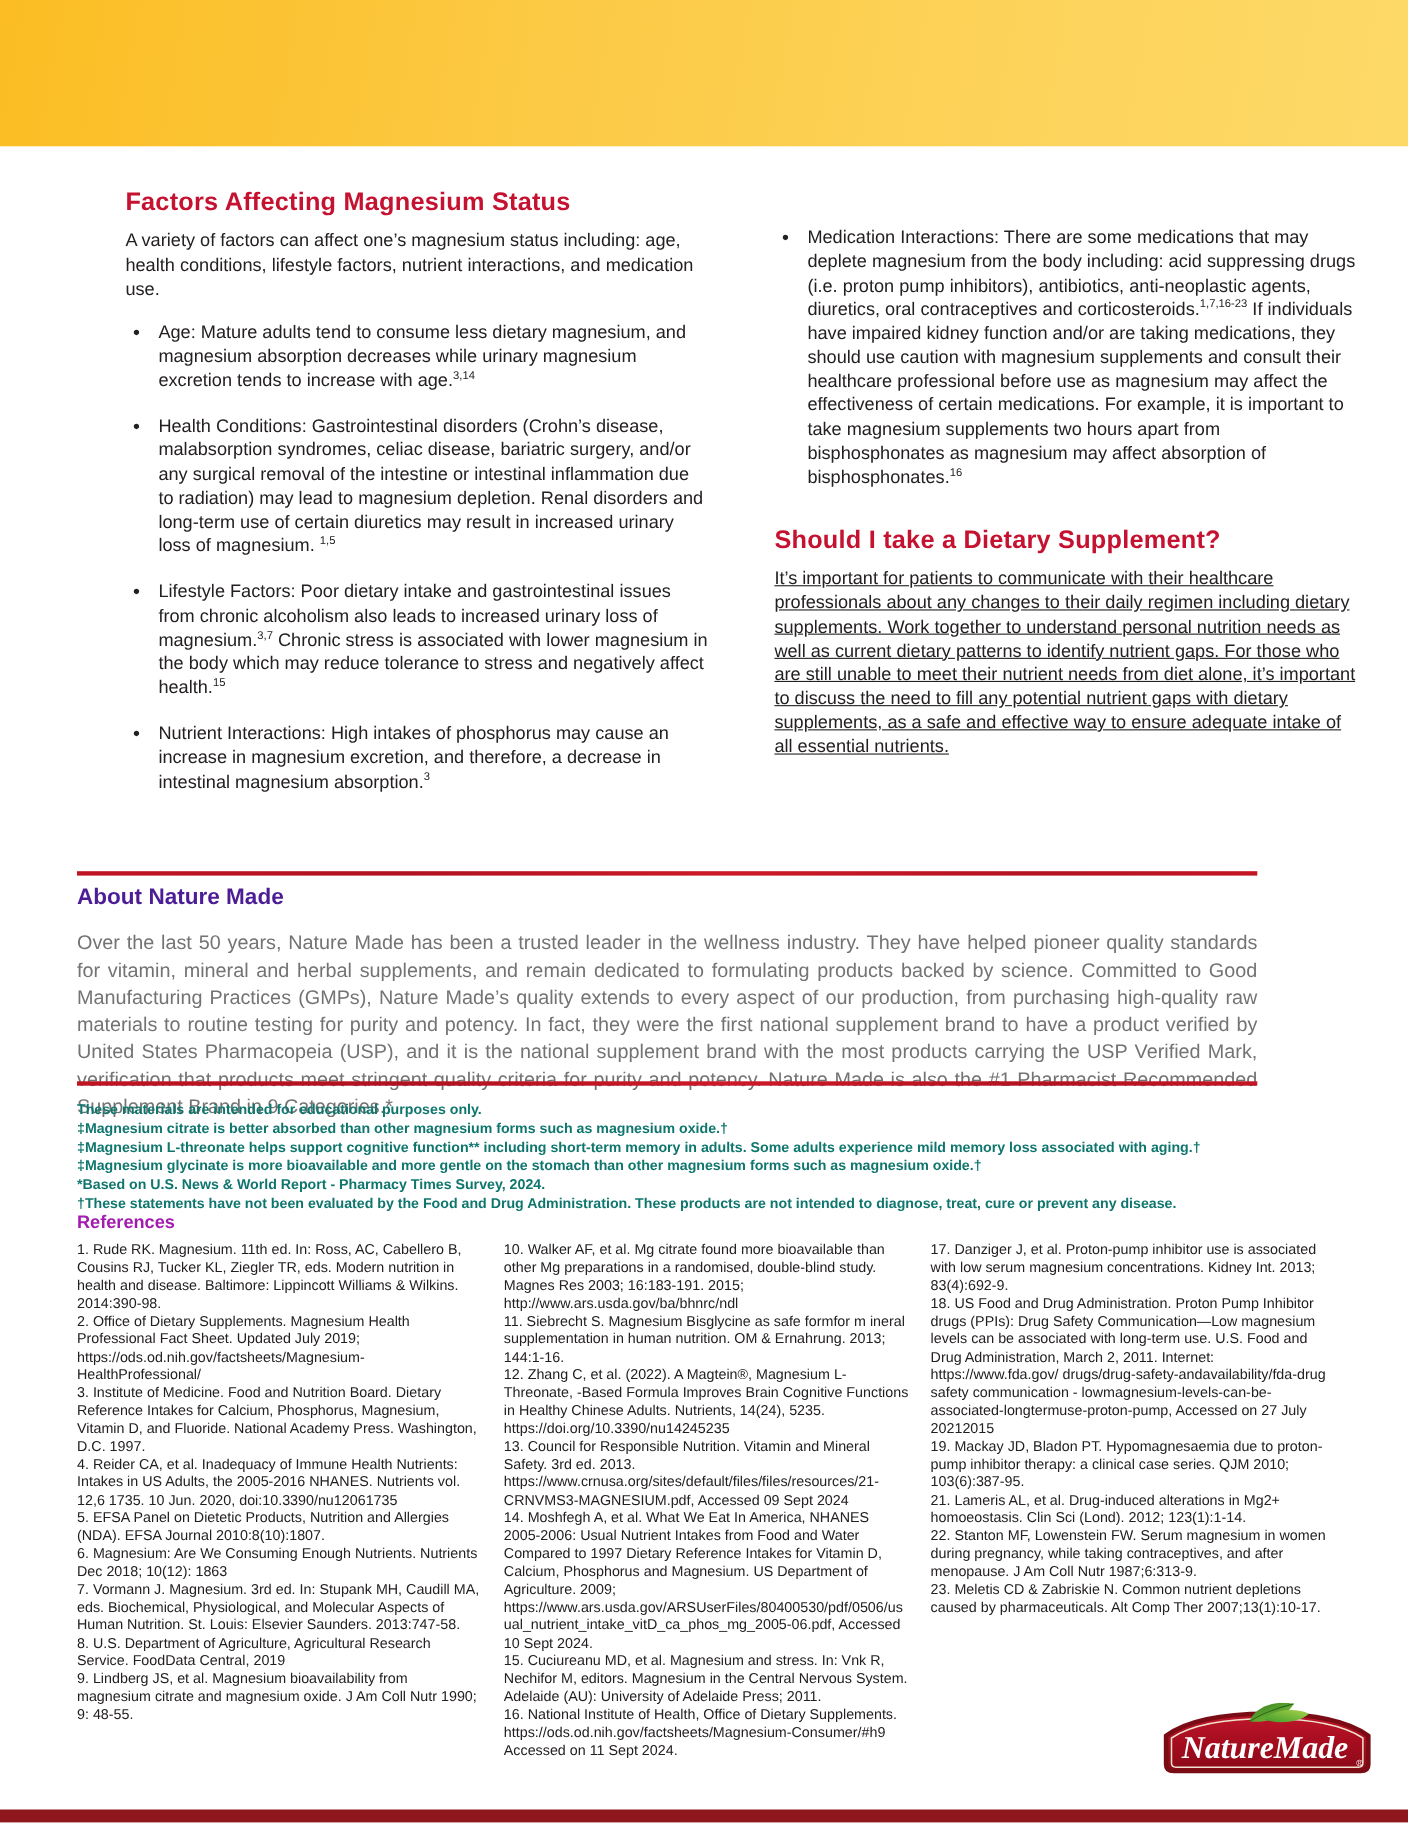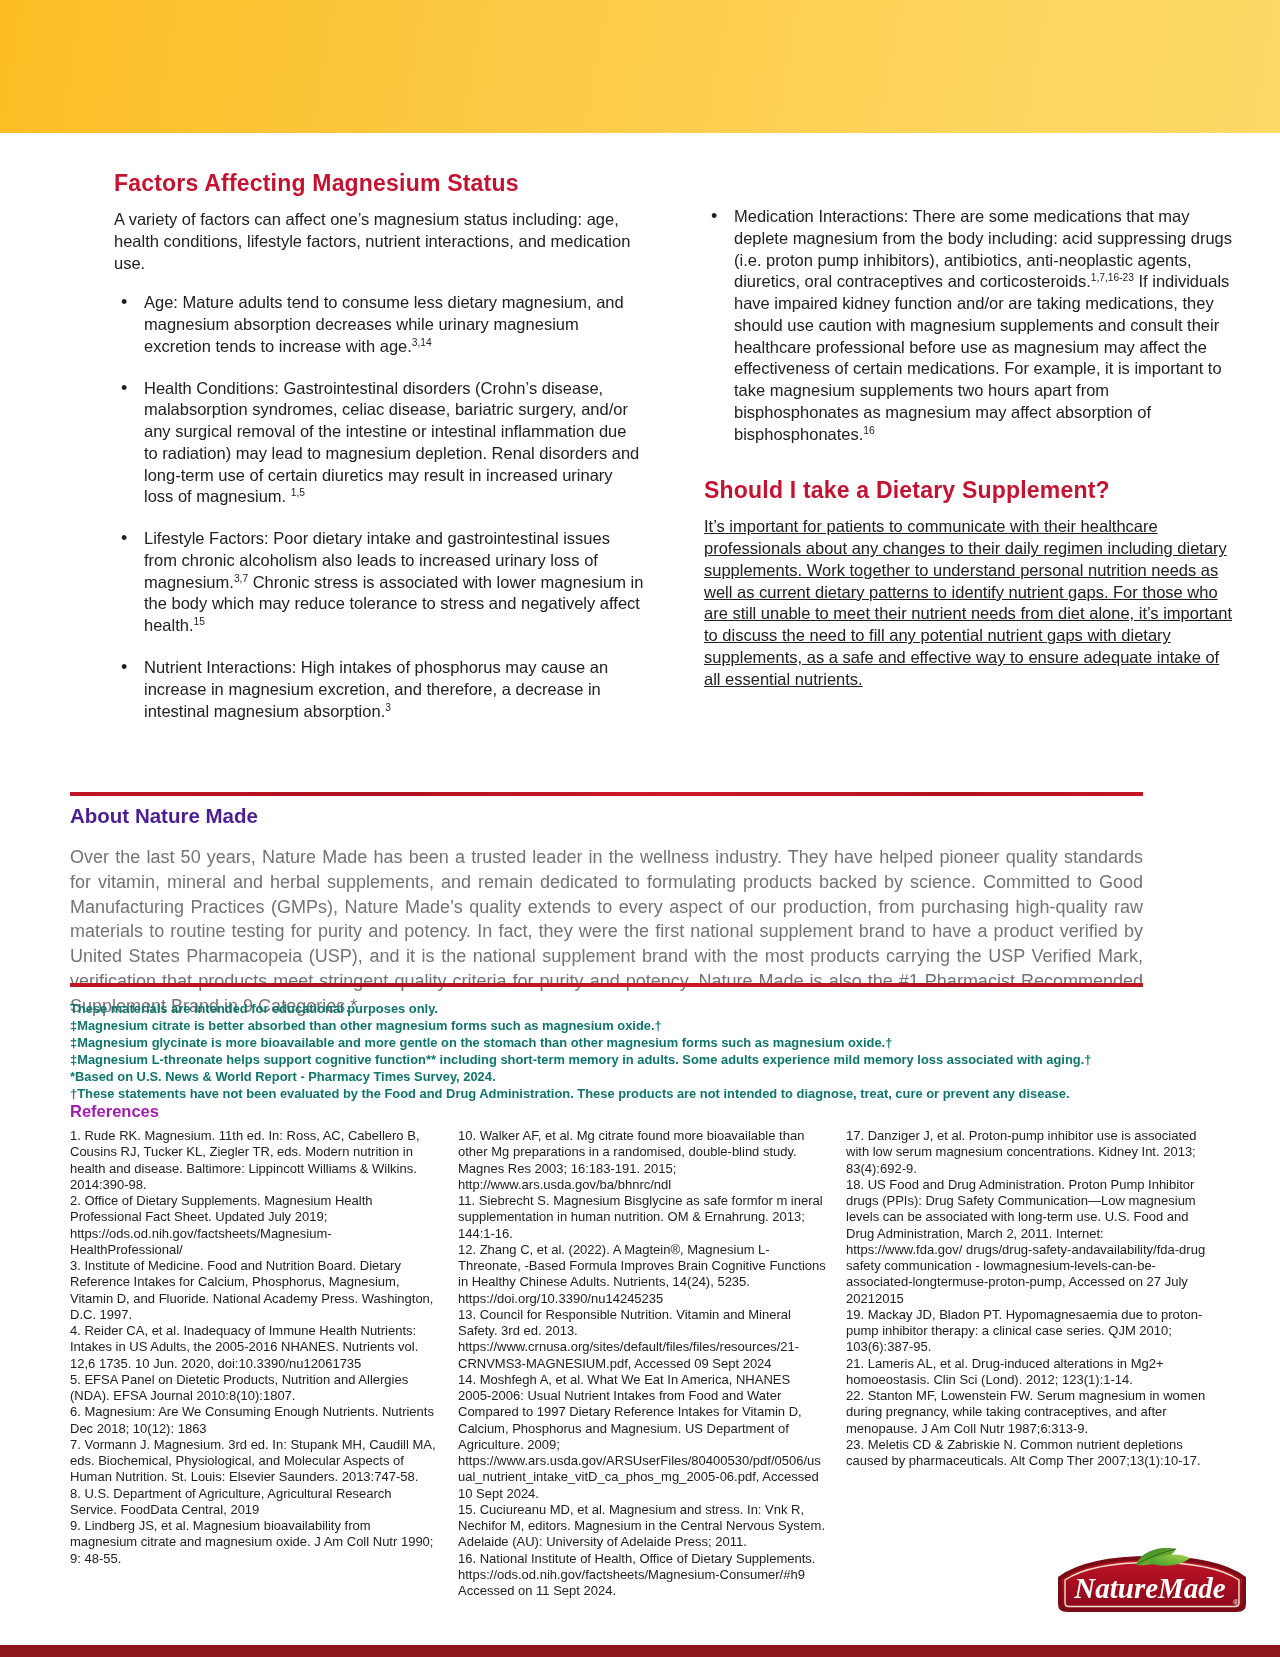--- a/index.html
+++ b/index.html
@@ -83,22 +83,22 @@
     <hr class="rule rule-top">
 
     <h2 class="about-title">About Nature Made</h2>
     <p class="about-body">Over the last 50 years, Nature Made has been a trusted leader in the wellness industry. They have helped pioneer quality standards for vitamin, mineral and herbal supplements, and remain dedicated to formulating products backed by science. Committed to Good Manufacturing Practices (GMPs), Nature Made’s quality extends to every aspect of our production, from purchasing high-quality raw materials to routine testing for purity and potency. In fact, they were the first national supplement brand to have a product verified by United States Pharmacopeia (USP), and it is the national supplement brand with the most products carrying the USP Verified Mark, verification that products meet stringent quality criteria for purity and potency. Nature Made is also the #1 Pharmacist Recommended Supplement Brand in 9 Categories.*</p>
 
     <hr class="rule rule-bottom">
 
     <div class="disclaimers">
       <p>These materials are intended for educational purposes only.</p>
       <p>‡Magnesium citrate is better absorbed than other magnesium forms such as magnesium oxide.†</p>
+      <p>‡Magnesium L-threonate helps support cognitive function** including short-term memory in adults. Some adults experience mild memory loss associated with aging.†</p>
       <p>‡Magnesium glycinate is more bioavailable and more gentle on the stomach than other magnesium forms such as magnesium oxide.†</p>
-      <p>‡Magnesium L-threonate helps support cognitive function** including short-term memory in adults. Some adults experience mild memory loss associated with aging.†</p>
       <p>*Based on U.S. News &amp; World Report - Pharmacy Times Survey, 2024.</p>
       <p>†These statements have not been evaluated by the Food and Drug Administration. These products are not intended to diagnose, treat, cure or prevent any disease.</p>
     </div>
 
     <h3 class="refs-title">References</h3>
 
     <div class="refs">
       <div class="ref-col">
         <p>1. Rude RK. Magnesium. 11th ed. In: Ross, AC, Cabellero B, Cousins RJ, Tucker KL, Ziegler TR, eds. Modern nutrition in health and disease. Baltimore: Lippincott Williams &amp; Wilkins. 2014:390-98.</p>
         <p>2. Office of Dietary Supplements. Magnesium Health Professional Fact Sheet. Updated July 2019; https://ods.od.nih.gov/factsheets/Magnesium-HealthProfessional/</p>

